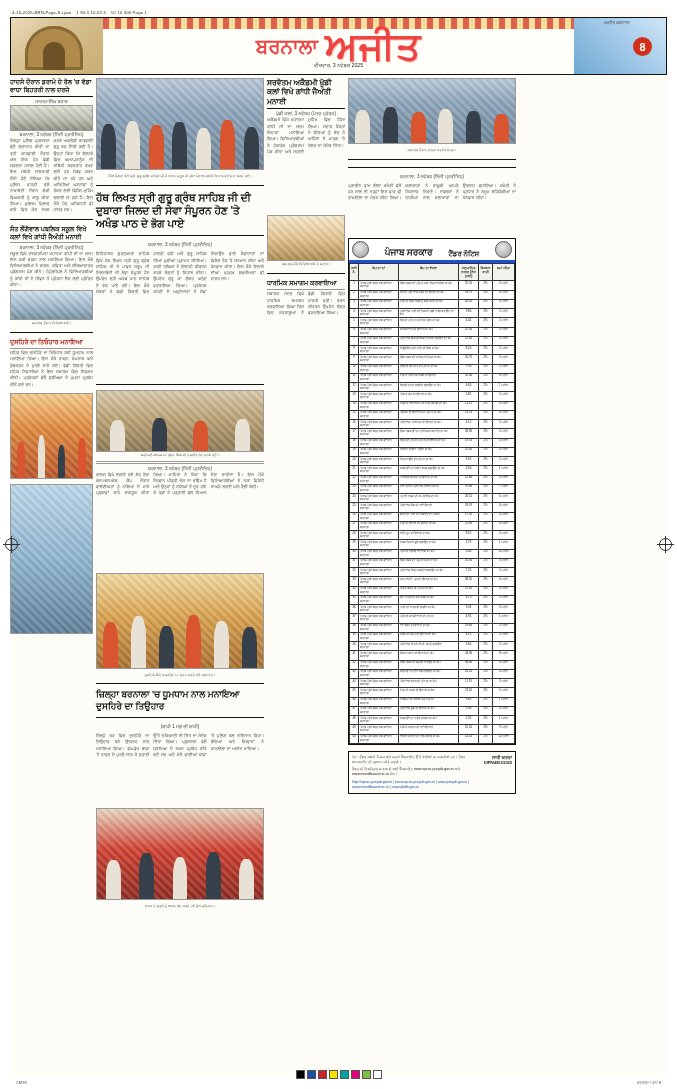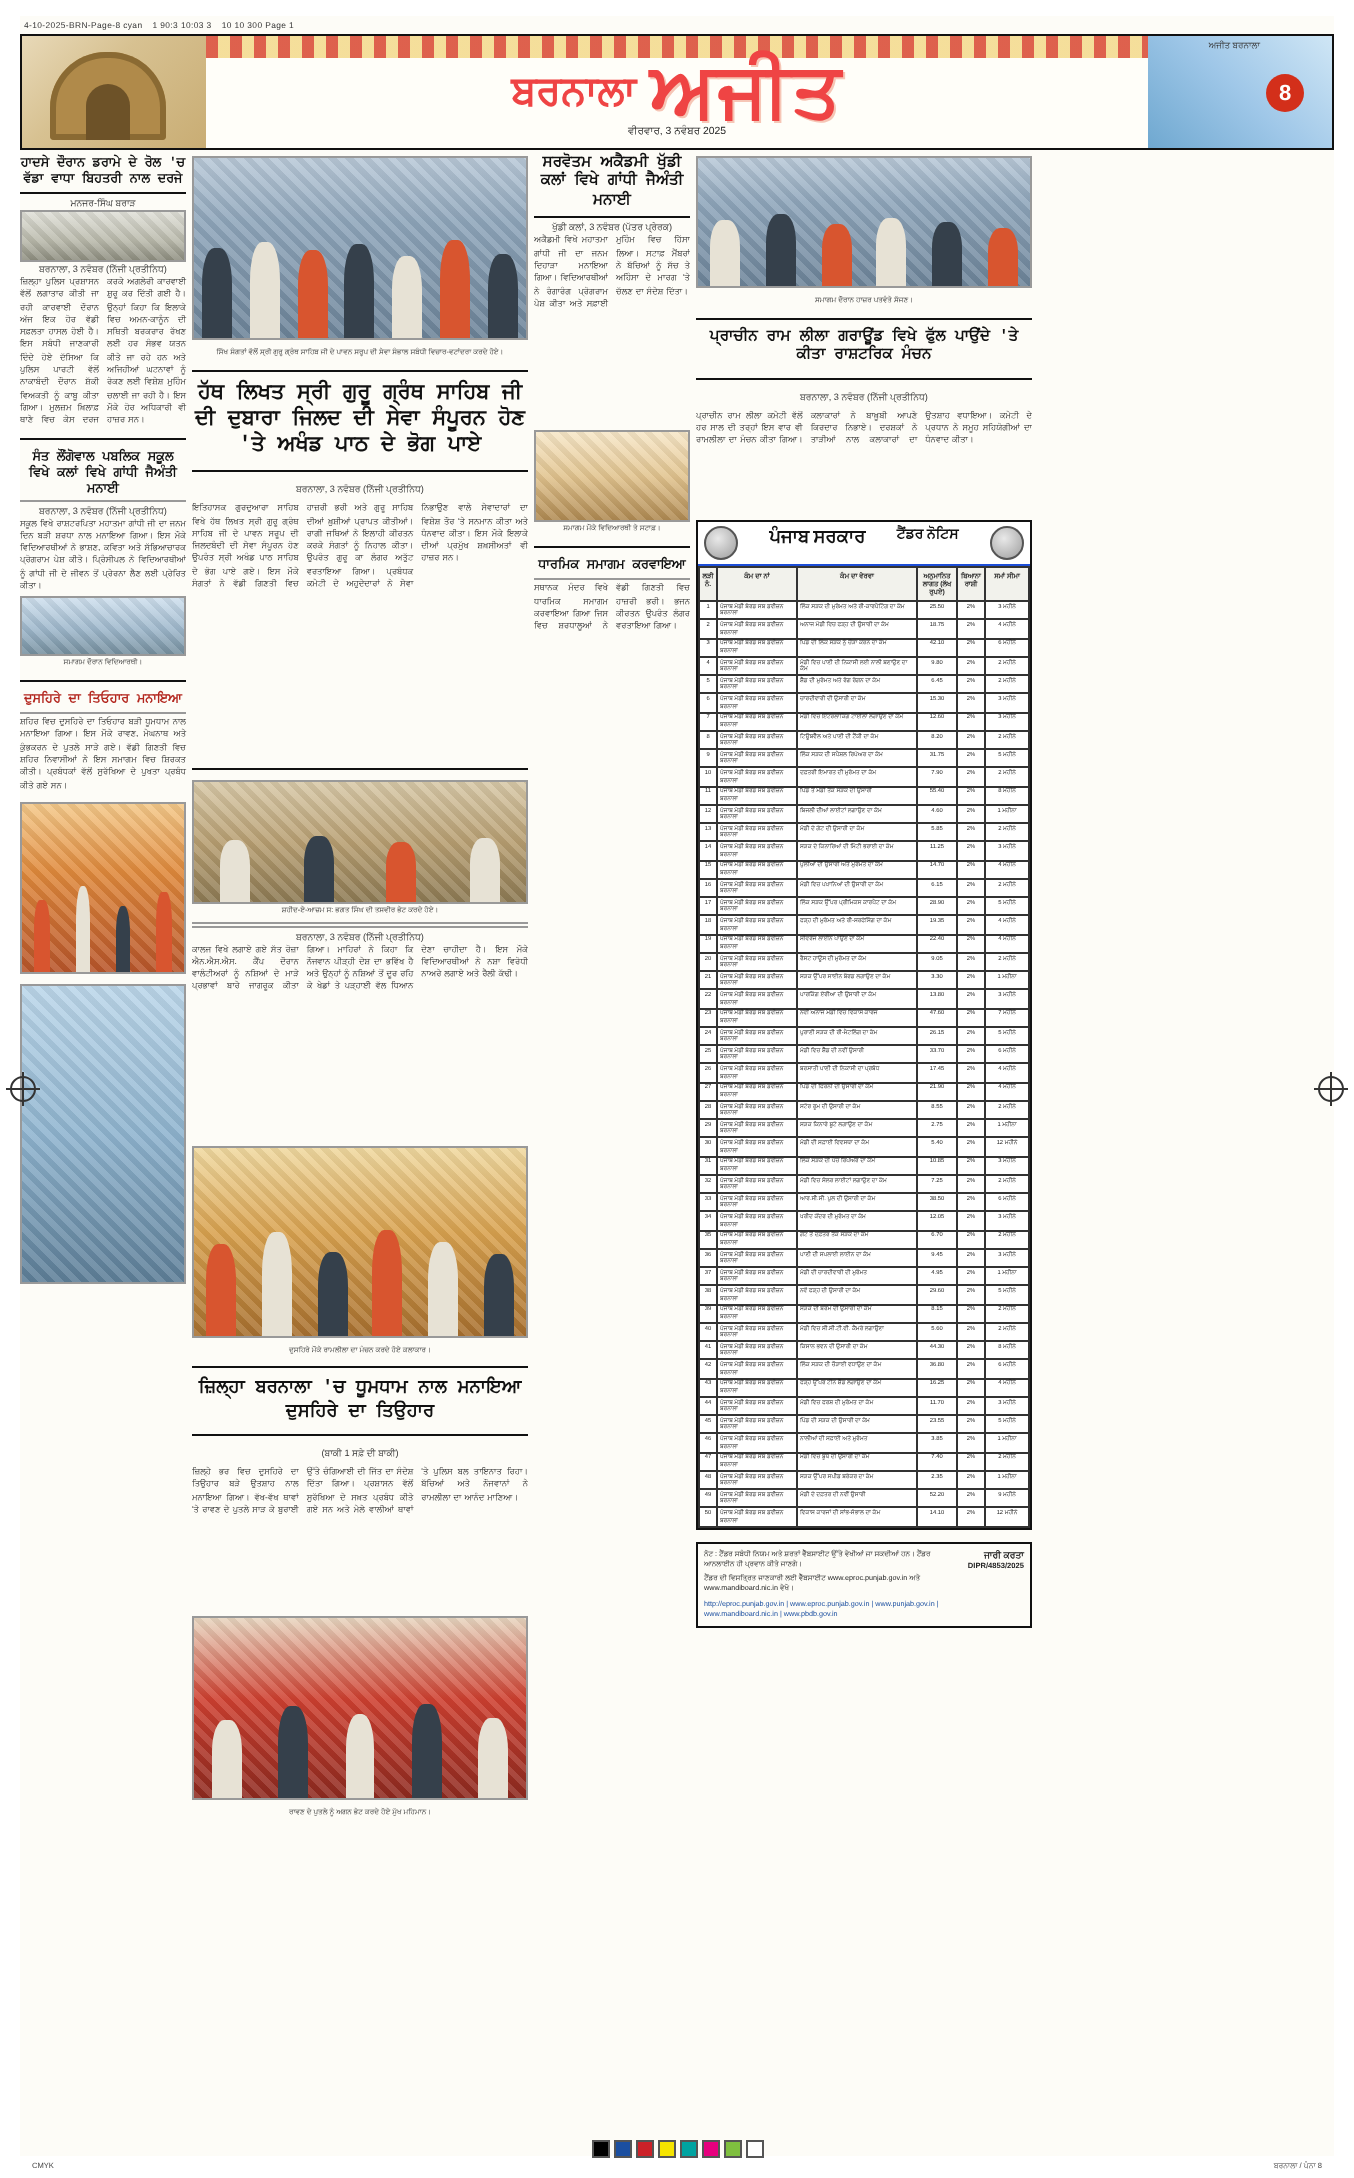--- a/index.html
+++ b/index.html
@@ -89,23 +89,23 @@
     margin-top: 3px;
     height: 988px;
   }
   .col { display: flex; flex-direction: column; gap: 3px; }
   .c1 { width: 83px; }
   .c2 { width: 168px; }
   .c3 { width: 78px; }
   .c5 { width: 168px; }
   
   .hl {
-    font-family: Liberation Mono, monospace;
+    font-family: Liberation Sans, sans-serif;
     font-weight: bold; color: #111;
-    line-height: 1.25; text-align: center;
+    line-height: 1.25; 
   }
   .hl-xl { font-size: 10.5px; }
   .hl-lg { font-size: 9px; }
   .hl-md { font-size: 7.6px; }
   .hl-sm { font-size: 6.4px; }
   .byline { font-size: 4.6px; text-align: center; color: #333; margin: 1px 0; }
   .rule { border-top: 1px solid #111; margin: 2px 0; }
   .rule-thin { border-top: .5px solid #999; margin: 1.5px 0; }
   .txt {
     font-size: 4.2px; line-height: 1.5; color: #2b2b2b;
@@ -132,22 +132,22 @@
   .pf-sky { background: linear-gradient(180deg,#bcd7ea 0%,#8fb4cf 50%,#5e7f98 100%); }
   .ph-figs { position: absolute; left: 0; right: 0; bottom: 0; height: 62%;
     display: flex; align-items: flex-end; justify-content: space-around; }
   .ph-fig { width: 9%; background: #4a5a68; border-radius: 40% 40% 0 0; }
   .ph-fig.t { background: #d8552f; }
   .ph-fig.w { background: #e7e2d5; }
   .ph-fig.b { background: #35404b; }
   
   .govt-box { border: 1px solid #111; background: #fff; }
   .govt-head {
-    display: flex; align-items: flex-start; justify-content: space-between;
-    padding: 2px 3px; border-bottom: 1px solid #1d4ed8;
+    display: flex; align-items: flex-end; justify-content: space-between;
+    padding: 2px 3px; border-bottom: 3px solid #1d4ed8;
   }
   .govt-title {
     font-family: "Liberation Serif", serif; font-weight: bold;
     font-size: 9px; color: #111;
   }
   .govt-sub { font-family: "Liberation Serif", serif; font-weight: bold; font-size: 7px; color: #111; }
   .govt-logo {
     width: 17px; height: 17px; border-radius: 50%;
     background: radial-gradient(circle at 40% 35%, #e9e9e9, #9d9d9d);
     border: .7px solid #555;
@@ -365,21 +365,20 @@
           <div class="ph-fig w" style="height:84%"></div>
           <div class="ph-fig b" style="height:90%"></div>
           <div class="ph-fig t" style="height:78%"></div>
           <div class="ph-fig w" style="height:86%"></div>
           <div class="ph-fig b" style="height:80%"></div>
           <div class="ph-fig t" style="height:74%"></div>
         </div>
       </div>
       <div class="caption">ਸਮਾਗਮ ਦੌਰਾਨ ਹਾਜ਼ਰ ਪਤਵੰਤੇ ਸੱਜਣ।</div>
       <div class="rule"></div>
-      <div class="hl hl-md">ਪ੍ਰਾਚੀਨ ਰਾਮ ਲੀਲਾ ਗਰਾਊਂਡ ਵਿਖੇ ਫੁੱਲ ਪਾਉਂਦੇ 'ਤੇ ਕੀਤਾ ਰਾਸ਼ਟਰਿਕ ਮੰਚਨ</div>
       <div class="rule"></div>
       <div class="byline">ਬਰਨਾਲਾ, 3 ਨਵੰਬਰ (ਨਿੱਜੀ ਪ੍ਰਤੀਨਿਧ)</div>
       <div class="txt three-col" style="height:52px;overflow:hidden">ਪ੍ਰਾਚੀਨ ਰਾਮ ਲੀਲਾ ਕਮੇਟੀ ਵੱਲੋਂ ਹਰ ਸਾਲ ਦੀ ਤਰ੍ਹਾਂ ਇਸ ਵਾਰ ਵੀ ਰਾਮਲੀਲਾ ਦਾ ਮੰਚਨ ਕੀਤਾ ਗਿਆ। ਕਲਾਕਾਰਾਂ ਨੇ ਬਾਖ਼ੂਬੀ ਆਪਣੇ ਕਿਰਦਾਰ ਨਿਭਾਏ। ਦਰਸ਼ਕਾਂ ਨੇ ਤਾੜੀਆਂ ਨਾਲ ਕਲਾਕਾਰਾਂ ਦਾ ਉਤਸ਼ਾਹ ਵਧਾਇਆ। ਕਮੇਟੀ ਦੇ ਪ੍ਰਧਾਨ ਨੇ ਸਮੂਹ ਸਹਿਯੋਗੀਆਂ ਦਾ ਧੰਨਵਾਦ ਕੀਤਾ।</div>
 
       <div class="govt-box">
         <div class="govt-head">
           <div class="govt-logo"></div>
           <div class="govt-title">ਪੰਜਾਬ ਸਰਕਾਰ</div>
           <div class="govt-sub">ਟੈਂਡਰ ਨੋਟਿਸ</div>
           <div class="govt-logo"></div>

